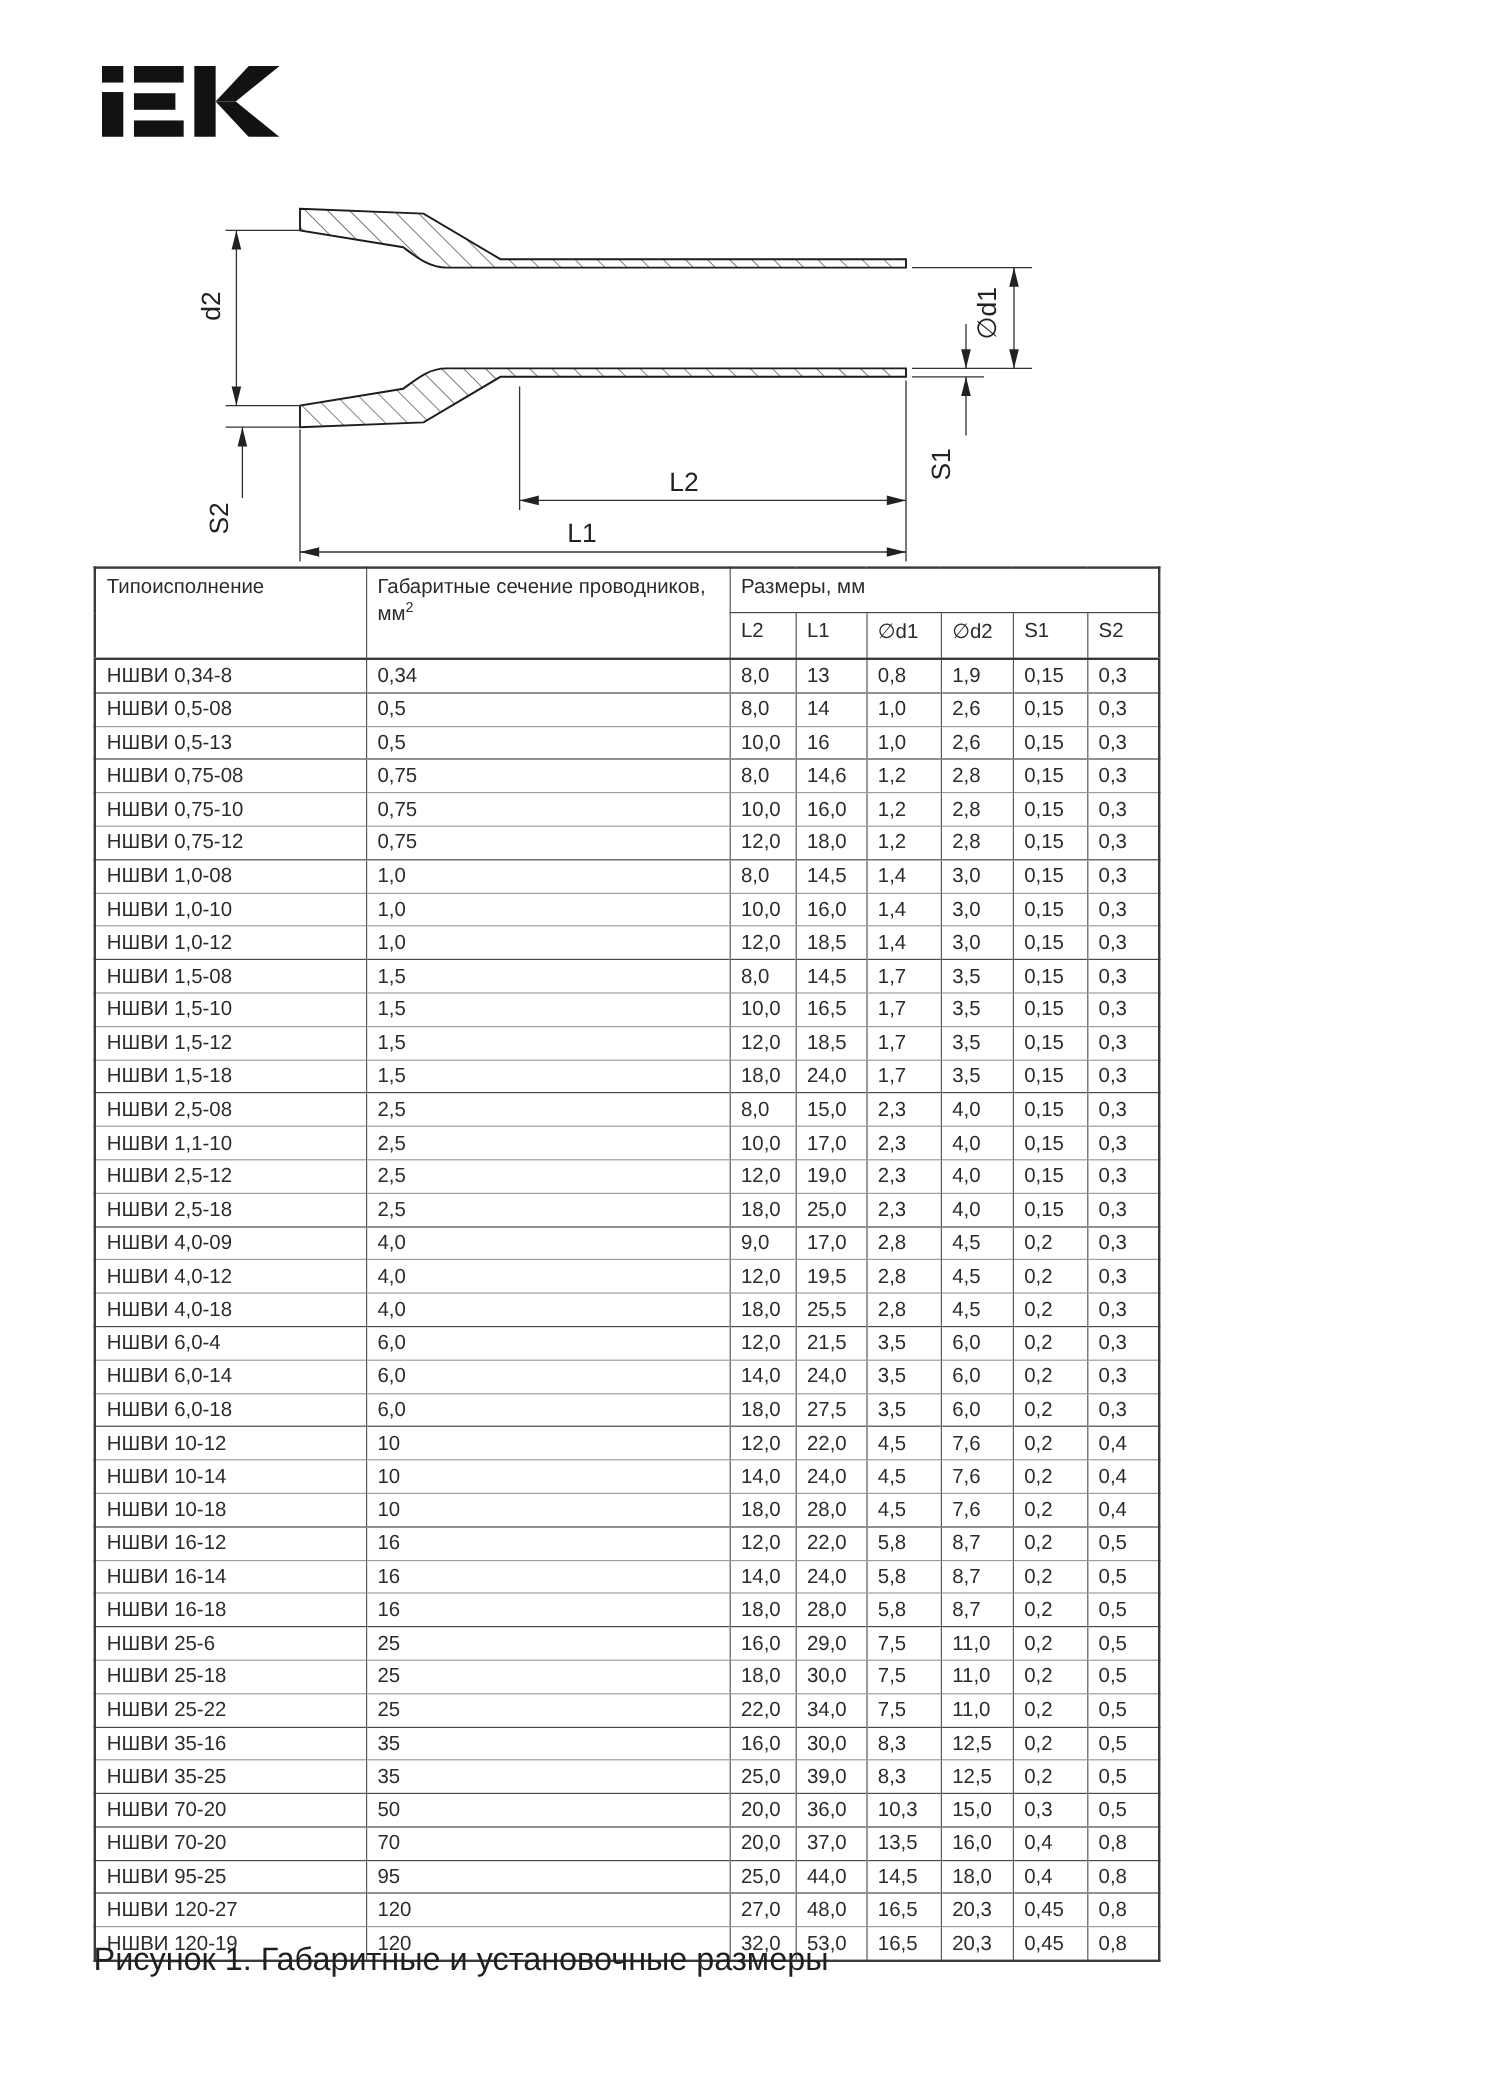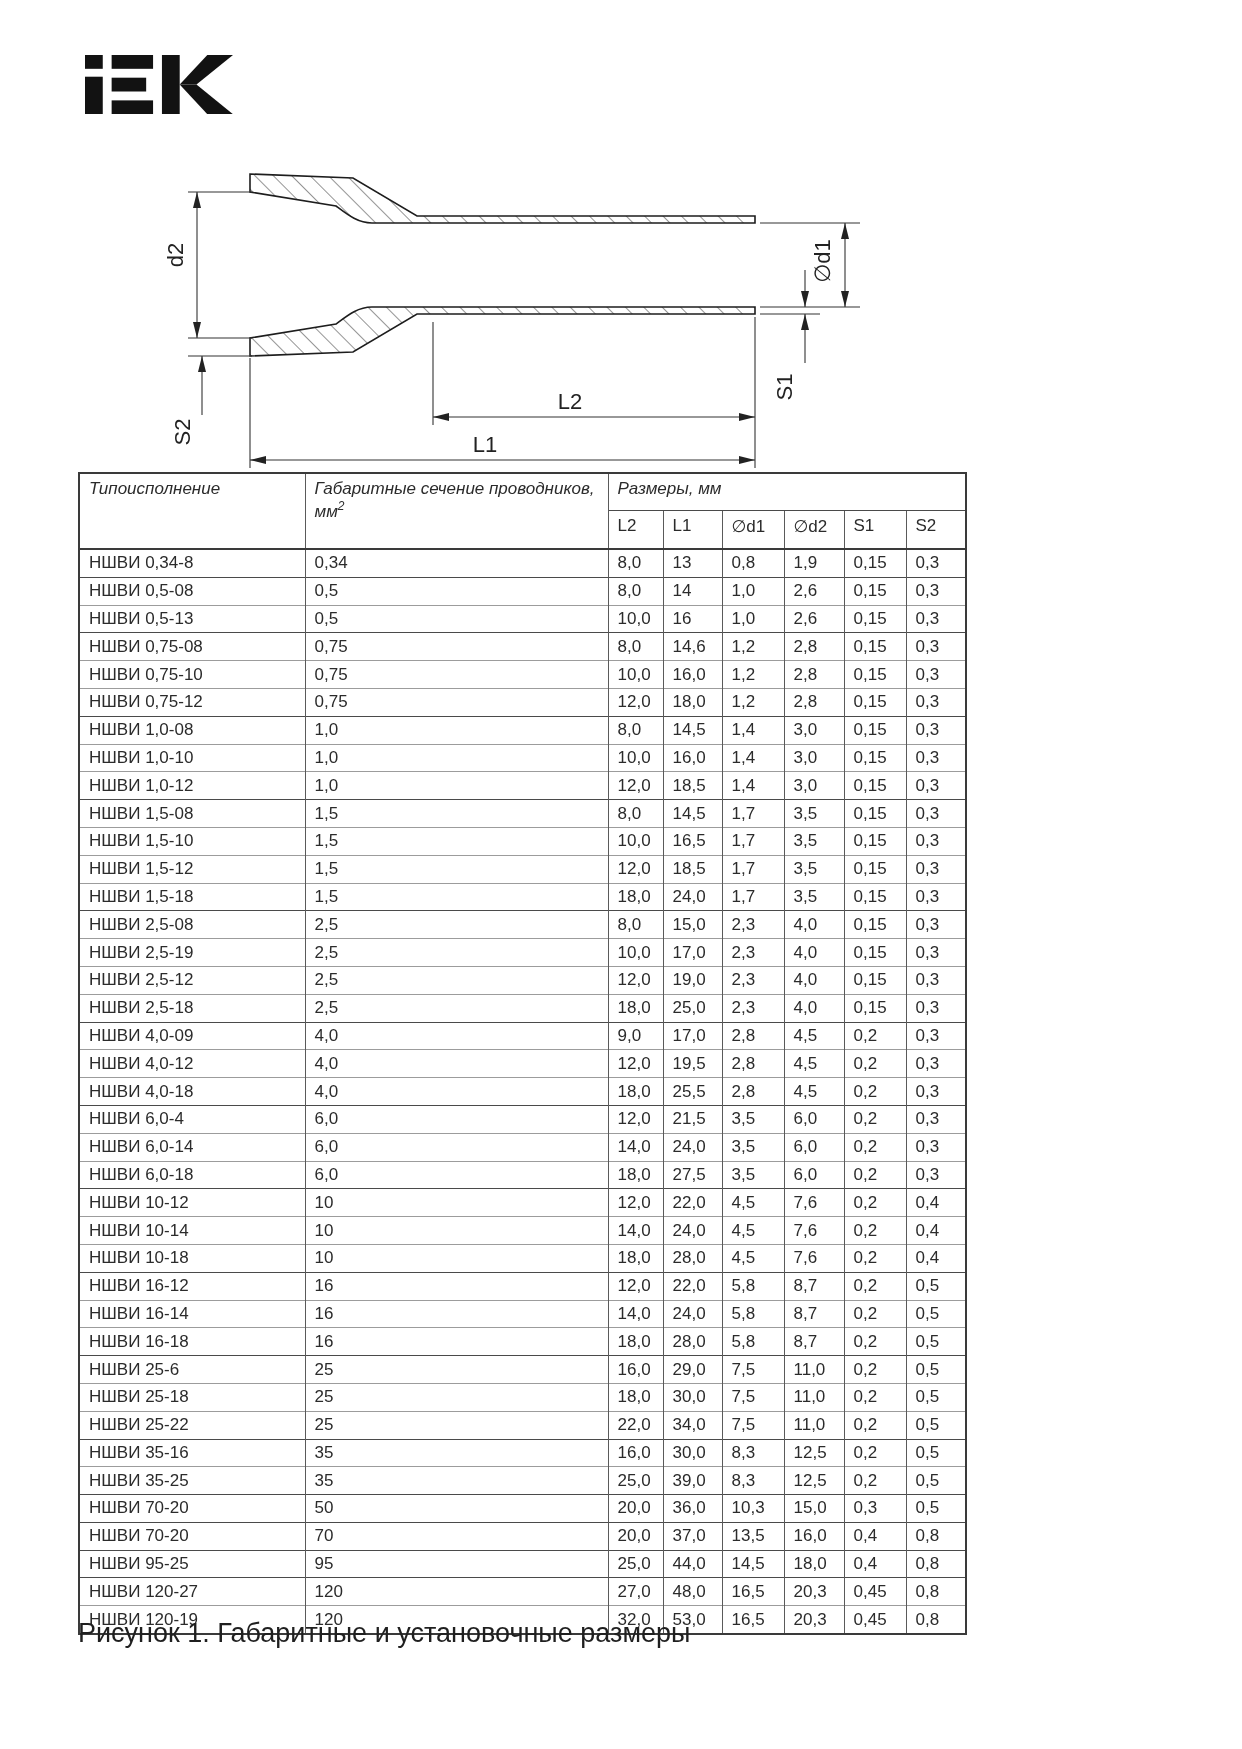--- a/index.html
+++ b/index.html
@@ -17,21 +17,21 @@
 
   table.spec { position:absolute; left:78px; top:472px; width:887px;
                border-collapse:collapse; table-layout:fixed;
                border:2px solid #3a3a3a; }
   table.spec th, table.spec td {
       font-size:17px; font-weight:400; text-align:left;
       padding:0 9px; overflow:hidden; white-space:nowrap;
       border-left:1px solid #5a5a5a; border-right:1px solid #5a5a5a; }
   table.spec thead th { vertical-align:top; padding-top:5px;
       border-top:1px solid #3a3a3a; border-bottom:1px solid #4a4a4a; color:#2b2b2b; }
-  table.spec thead tr.h1 th { height:31px;font-style:italic; }
+  table.spec thead tr.h1 th { height:31px; }
   table.spec thead tr.h2 th { height:32px; }
   table.spec thead { border-bottom:2px solid #3a3a3a; }
   table.spec td { height:26.8px; border-top:1px solid #9c9c9c; color:#2b2b2b; }
   table.spec tr.group-start td { border-top:1.7px solid #4a4a4a; }
   table.spec sup { font-size:12px; }
 
   .caption { position:absolute; left:78px; top:1618px; width:900px;
              font-size:27px; color:#1f1f1f; }
 </style>
 </head>
@@ -265,21 +265,21 @@
         <td>НШВИ 2,5-08</td>
         <td>2,5</td>
         <td>8,0</td>
         <td>15,0</td>
         <td>2,3</td>
         <td>4,0</td>
         <td>0,15</td>
         <td>0,3</td>
       </tr>
       <tr>
-        <td>НШВИ 2,5-19</td>
+        <td>НШВИ 1,1-10</td>
         <td>2,5</td>
         <td>10,0</td>
         <td>17,0</td>
         <td>2,3</td>
         <td>4,0</td>
         <td>0,15</td>
         <td>0,3</td>
       </tr>
       <tr>
         <td>НШВИ 2,5-12</td>

